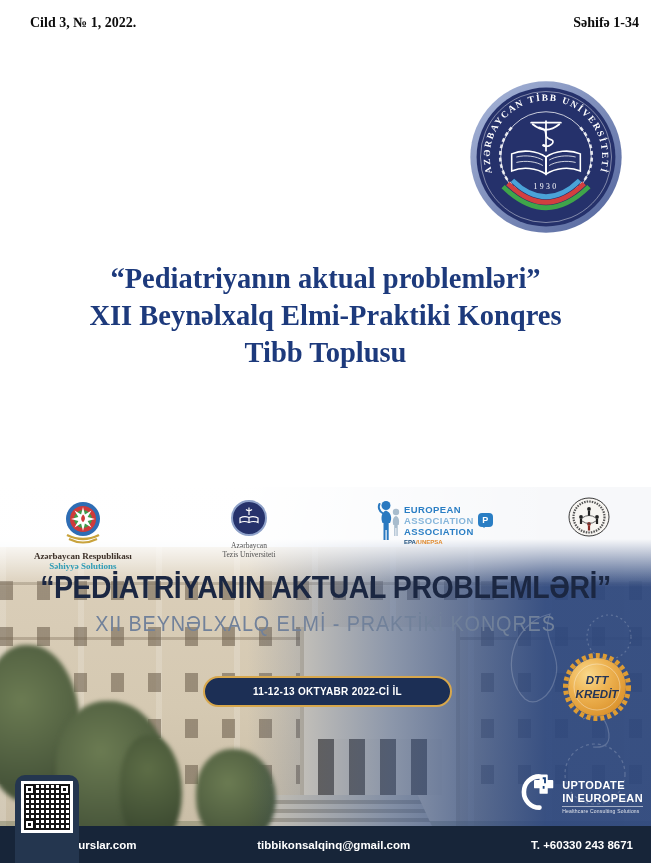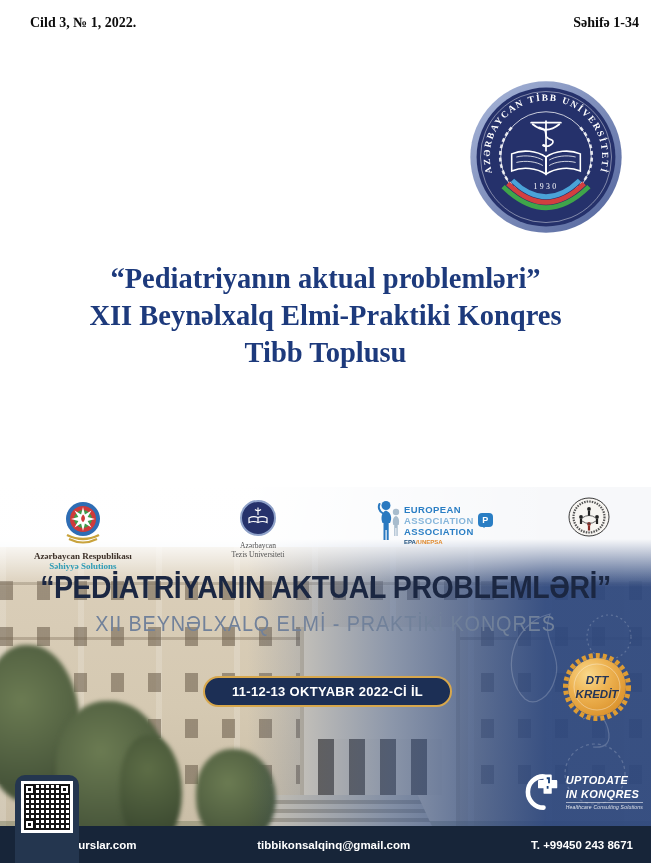--- a/index.html
+++ b/index.html
@@ -56,21 +56,21 @@
       background:linear-gradient(90deg,rgba(56,88,148,0) 38%,rgba(56,88,148,.5) 60%,rgba(43,70,126,.92) 84%);}
   .p-topglare{position:absolute;left:0;top:0;width:100%;height:100px;
       background:linear-gradient(180deg,rgba(255,255,255,.96) 52%,rgba(255,255,255,0) 100%);}
   .p-ornament{position:absolute;right:6px;top:92px;opacity:.5;}
 
   
   .lg{position:absolute;text-align:center;}
   .lg-ministry{left:24px;top:10px;width:118px;}
   .lg-ministry .l1{font-family:"Liberation Serif",serif;font-weight:bold;font-size:9px;color:#3c3028;margin-top:2px;}
   .lg-ministry .l2{font-family:"Liberation Serif",serif;font-weight:bold;font-size:9px;color:#2e9bb5;}
-  .lg-univ{left:214px;top:12px;width:88px;}
+  .lg-univ{left:205px;top:12px;width:88px;}
   .lg-univ .l1,.lg-univ .l2{font-family:"Liberation Serif",serif;font-size:7.5px;color:#4f4f4f;line-height:1.25;}
   .lg-epa{left:374px;top:12px;width:150px;display:flex;align-items:flex-start;text-align:left;}
   .epa-text{margin-left:2px;margin-top:6px;}
   .epa-text .e1,.epa-text .e3{font-weight:bold;font-size:9.5px;color:#2a7ec4;letter-spacing:.4px;line-height:1.15;}
   .epa-text .e2{font-weight:bold;font-size:9.5px;color:#85b5da;letter-spacing:.4px;line-height:1.15;}
   .epa-sub{font-size:6px;font-weight:bold;margin-top:1px;}
   .epa-sub .a1{color:#1d4f7c;} .epa-sub .a2{color:#e08a2e;}
   .epa-bubble{width:15px;height:14px;background:#2a7ec4;border-radius:4px;color:#fff;
               font-size:9px;font-weight:bold;text-align:center;line-height:14px;margin:14px 0 0 4px;position:relative;}
   .epa-bubble::after{content:'';position:absolute;left:3px;bottom:-4px;border:3px solid transparent;border-top-color:#2a7ec4;}
@@ -79,35 +79,35 @@
   
   .poster-title{position:absolute;left:0;top:83px;width:100%;text-align:center;
       font-weight:800;font-size:31px;color:#1b2742;letter-spacing:-.5px;
       transform:scaleX(.92);transform-origin:center;white-space:nowrap;}
   .poster-subtitle{position:absolute;left:0;top:124px;width:100%;text-align:center;
       font-weight:500;font-size:22px;color:#71819a;letter-spacing:1px;
       transform:scaleX(.9);transform-origin:center;white-space:nowrap;}
 
   .date-pill{position:absolute;left:203px;top:189px;width:249px;height:31px;
       background:#1c2f55;border:2px solid #d7a74c;border-radius:17px;
-      color:#fff;font-weight:bold;font-size:13px;letter-spacing:.3px;
+      color:#fff;font-weight:bold;font-size:10px;letter-spacing:.3px;
       display:flex;align-items:center;justify-content:center;white-space:nowrap;}
   .dtt-badge{position:absolute;left:561px;top:166px;width:72px;height:68px;}
 
   .qr-tab{position:absolute;left:15px;top:288px;width:64px;height:88px;
       background:#24364f;border-radius:10px 10px 0 0;z-index:6;}
   .qr-code{position:absolute;left:6px;top:6px;width:52px;height:52px;background:#fff;padding:3px;}
   .qr-pattern{position:relative;width:46px;height:46px;
       background-image:repeating-linear-gradient(0deg,#151515 0 2px,transparent 2px 5px),
                        repeating-linear-gradient(90deg,#151515 0 2px,#fff 2px 5px);}
   .finder{position:absolute;width:11px;height:11px;border:2px solid #111;background:#fff;}
   .finder::after{content:'';position:absolute;inset:2px;background:#111;}
   .f1{left:0;top:0;} .f2{right:0;top:0;} .f3{left:0;bottom:0;}
 
-  .uptodate{position:absolute;right:8px;top:283px;display:flex;align-items:center;z-index:6;font-style:italic;}
+  .uptodate{position:absolute;right:8px;top:283px;display:flex;align-items:flex-end;z-index:6;}
   .ut-text{color:#fff;font-weight:bold;font-size:11px;letter-spacing:.4px;line-height:1.2;margin-left:6px;}
   .ut-tagline{font-size:5px;font-weight:normal;letter-spacing:.2px;opacity:.85;
       border-top:1px solid rgba(255,255,255,.65);padding-top:1px;margin-top:1px;}
 
   .footer-bar{position:absolute;left:0;bottom:0;width:100%;height:37px;background:#172539;
       display:flex;align-items:center;justify-content:space-between;padding:0 18px;
       color:#fff;font-weight:bold;font-size:11.5px;z-index:5;white-space:nowrap;}
 </style>
 </head>
 <body>
@@ -298,24 +298,24 @@
     </div>
 
     <div class="uptodate">
       <svg width="44" height="44" viewBox="0 0 48 48">
         <path d="M 30,7 A 17,17 0 1 0 30,41" fill="none" stroke="#ffffff" stroke-width="5" stroke-linecap="round"></path>
         <path d="M31,6 h7 v6 h6 v7 h-6 v6 h-7 v-6 h-6 v-7 h6 z" fill="#ffffff" stroke="#ffffff" stroke-width="2" stroke-linejoin="round"></path>
         <path d="M33.5,9 h2.5 v5.5 M34.5,20.5 v-3" stroke="#17407a" stroke-width="2" fill="none"></path>
       </svg>
       <div class="ut-text">
         <div>UPTODATE</div>
-        <div>IN KONQRES</div>
+        <div>IN EUROPEAN</div>
         <div class="ut-tagline">Healthcare Consulting Solutions</div>
       </div>
     </div>
 
     <div class="footer-bar">
       <span>www.tibbikurslar.com</span>
       <span>tibbikonsalqinq@gmail.com</span>
-      <span>T. +99450 243 8671</span>
+      <span>T. +60330 243 8671</span>
     </div>
   </section>
 </div>
 
 </body></html>

